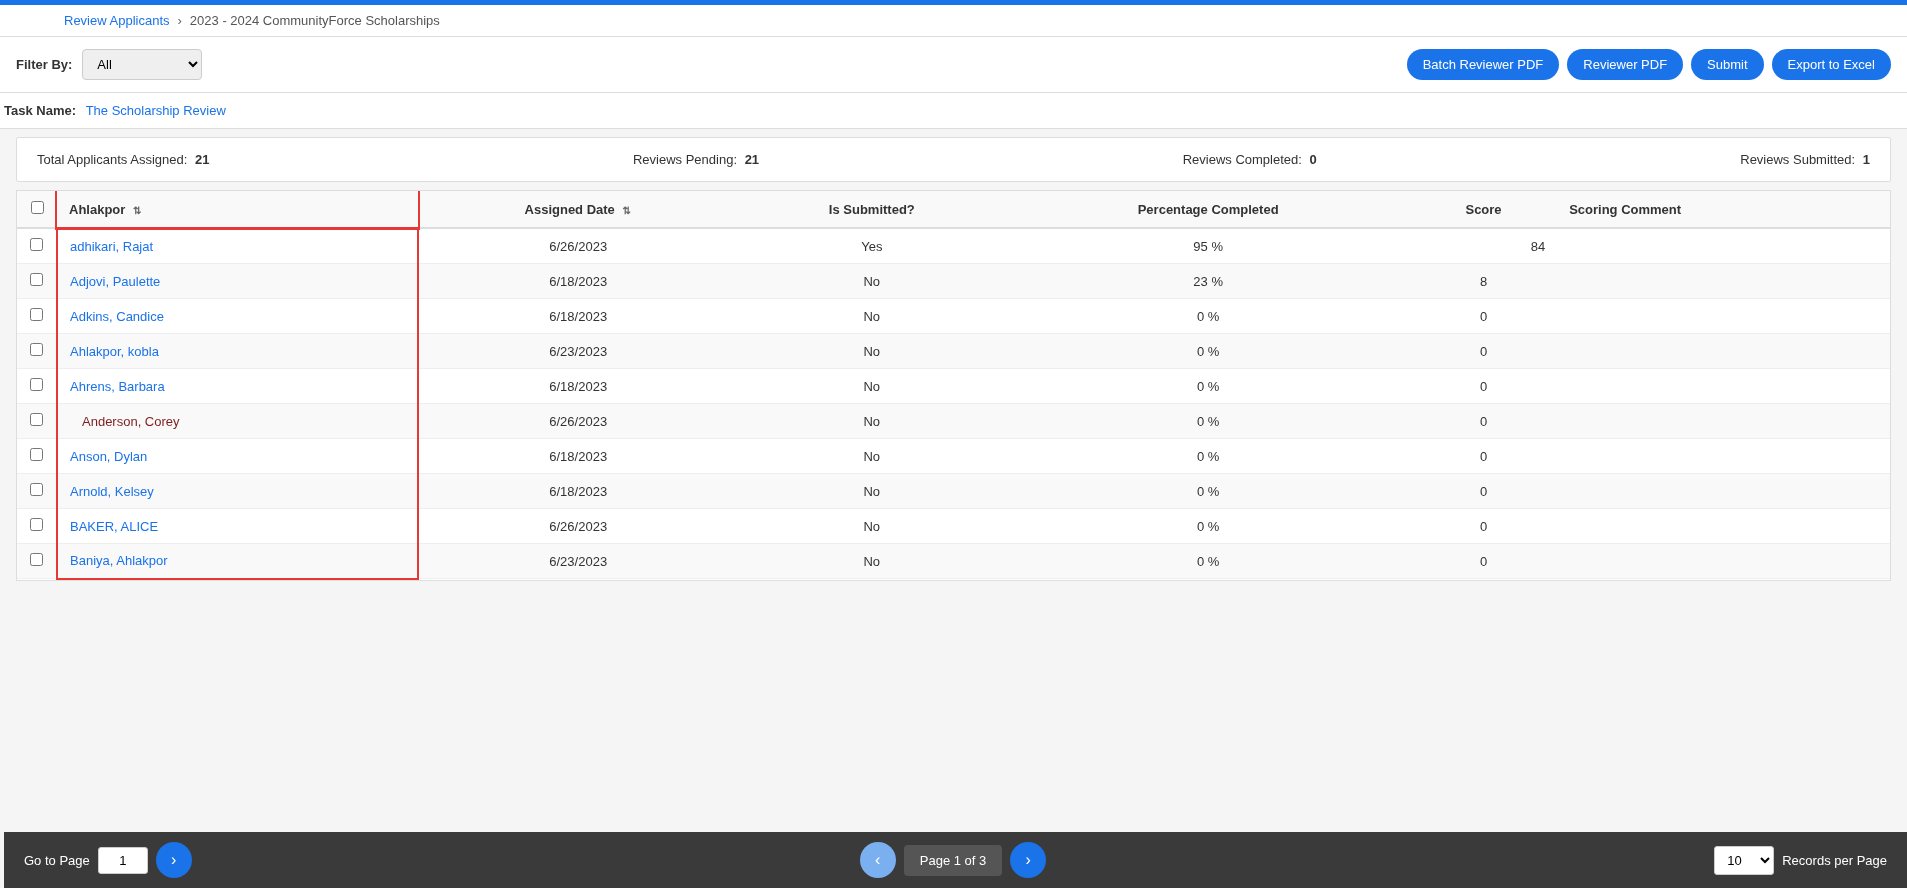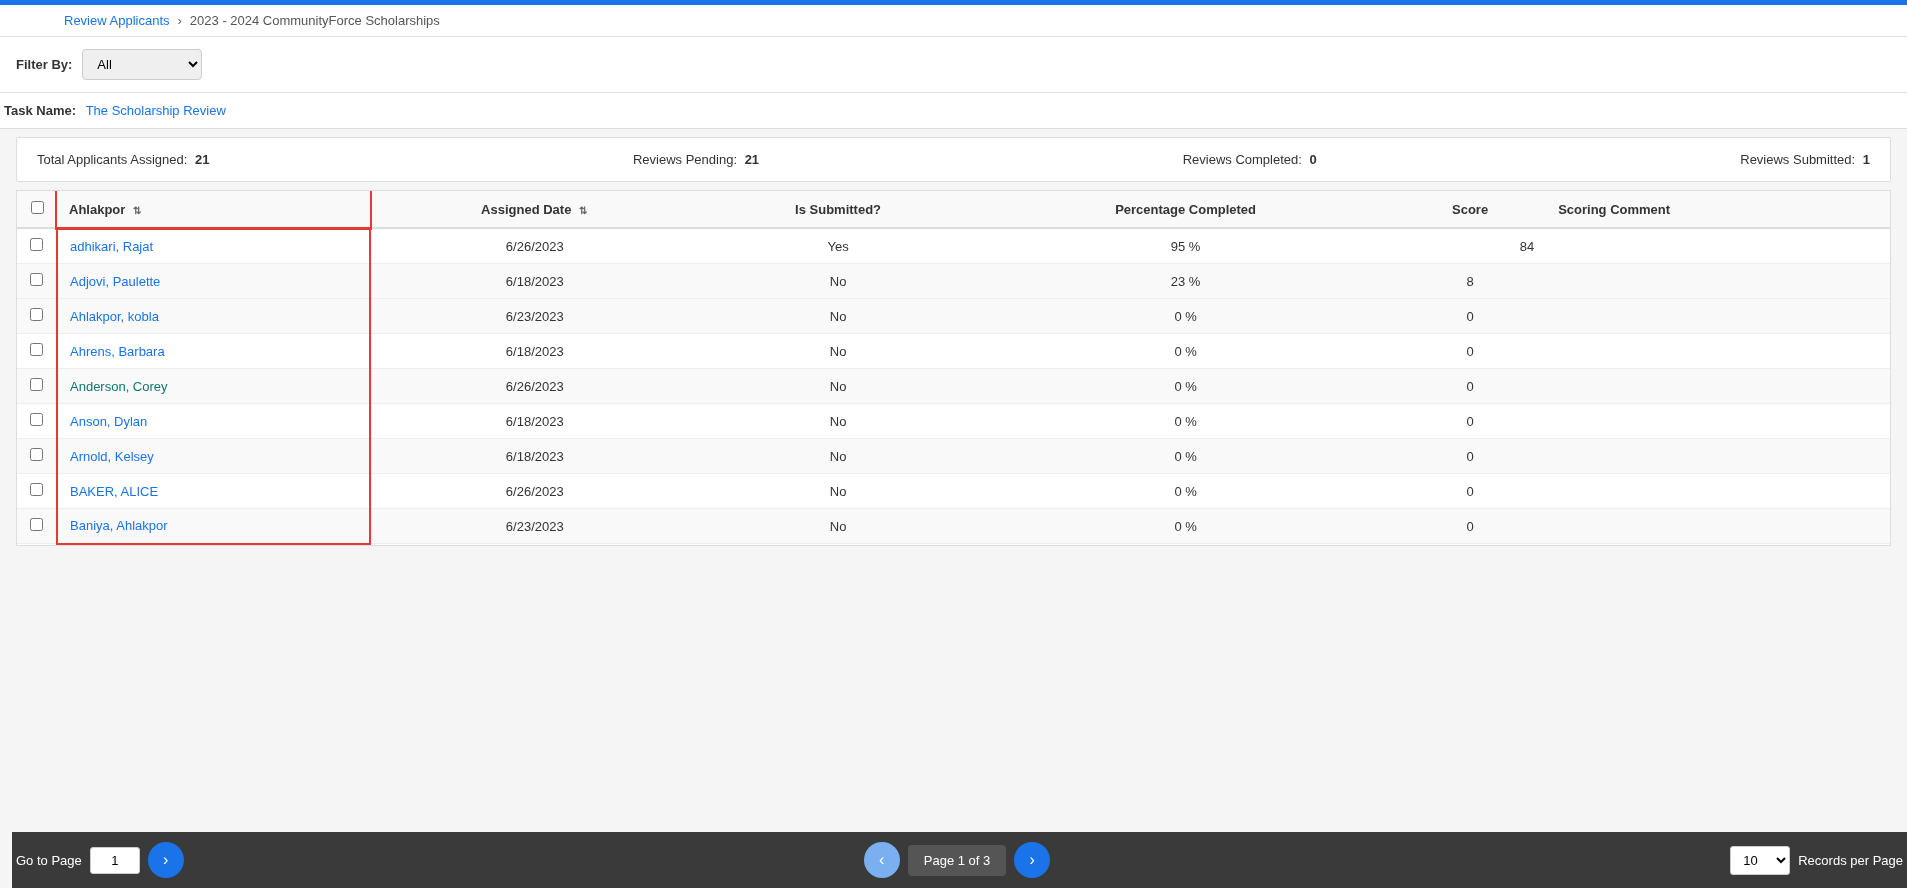--- a/index.html
+++ b/index.html
@@ -19,20 +19,26 @@
 <div style="background:#fff; padding:12px 16px; border-bottom:1px solid #ddd; display:flex; align-items:center; justify-content:space-between;">
   <div style="display:flex; align-items:center; gap:10px;">
     <span style="font-weight:bold; font-size:13px;">Filter By:</span>
     <select style="padding:6px 10px; border:1px solid #ccc; border-radius:4px; font-size:13px; min-width:120px;">
       <option>All</option>
       <option>Submitted</option>
       <option>Pending</option>
       <option>Completed</option>
     </select>
   </div>
+  <div style="display:flex; gap:8px;">
+    <button style="padding:8px 16px; border:none; border-radius:20px; font-size:13px; cursor:pointer; color:#fff; background:#1a73e8;">Batch Reviewer PDF</button>
+    <button style="padding:8px 16px; border:none; border-radius:20px; font-size:13px; cursor:pointer; color:#fff; background:#1a73e8;">Reviewer PDF</button>
+    <button style="padding:8px 16px; border:none; border-radius:20px; font-size:13px; cursor:pointer; color:#fff; background:#1a73e8;">Submit</button>
+    <button style="padding:8px 16px; border:none; border-radius:20px; font-size:13px; cursor:pointer; color:#fff; background:#1a73e8;">Export to Excel</button>
+  </div>
 </div>
 
 <div style="padding:10px 4px; background:#fff; border-bottom:1px solid #ddd; font-size:13px;">
   <span style="font-weight:bold;">Task Name:</span>
   <span style="color:#1a73e8; margin-left:6px;">The Scholarship Review</span>
 </div>
 
 <div style="background:#fff; border:1px solid #ddd; margin:8px 16px; padding:14px 20px; display:flex; justify-content:space-between; border-radius:2px;">
   <div style="font-size:13px;">
     <span>Total Applicants Assigned:</span>
@@ -93,41 +99,50 @@
         </tr>
         <tr style="border-bottom: 1px solid rgb(238, 238, 238); background: rgb(249, 249, 249);">
           <td style="text-align: center; padding: 9px 12px; width: 40px;"><input type="checkbox" style=""></td>
           <td style="padding: 9px 12px; color: rgb(26, 115, 232); cursor: pointer; border-left: 2.5px solid rgb(229, 57, 53); border-right: 2.5px solid rgb(229, 57, 53);">Adjovi, Paulette</td>
           <td style="padding: 9px 12px; text-align: center;">6/18/2023</td>
           <td style="padding: 9px 12px; text-align: center;">No</td>
           <td style="padding: 9px 12px; text-align: center;">23 %</td>
           <td style="padding: 9px 12px; text-align: center;">8</td>
           <td style="padding: 9px 12px;"></td>
         </tr>
+        <tr style="border-bottom: 1px solid rgb(238, 238, 238);">
+          <td style="text-align: center; padding: 9px 12px; width: 40px;"><input type="checkbox" style=""></td>
+          <td style="padding: 9px 12px; color: rgb(26, 115, 232); cursor: pointer; border-left: 2.5px solid rgb(229, 57, 53); border-right: 2.5px solid rgb(229, 57, 53);">Adkins, Candice</td>
+          <td style="padding: 9px 12px; text-align: center;">6/18/2023</td>
+          <td style="padding: 9px 12px; text-align: center;">No</td>
+          <td style="padding: 9px 12px; text-align: center;">0 %</td>
+          <td style="padding: 9px 12px; text-align: center;">0</td>
+          <td style="padding: 9px 12px;"></td>
+        </tr>
         <tr style="border-bottom: 1px solid rgb(238, 238, 238); background: rgb(249, 249, 249);">
           <td style="text-align: center; padding: 9px 12px; width: 40px;"><input type="checkbox" style=""></td>
           <td style="padding: 9px 12px; color: rgb(26, 115, 232); cursor: pointer; border-left: 2.5px solid rgb(229, 57, 53); border-right: 2.5px solid rgb(229, 57, 53);">Ahlakpor, kobla</td>
           <td style="padding: 9px 12px; text-align: center;">6/23/2023</td>
           <td style="padding: 9px 12px; text-align: center;">No</td>
           <td style="padding: 9px 12px; text-align: center;">0 %</td>
           <td style="padding: 9px 12px; text-align: center;">0</td>
           <td style="padding: 9px 12px;"></td>
         </tr>
         <tr style="border-bottom: 1px solid rgb(238, 238, 238);">
           <td style="text-align: center; padding: 9px 12px; width: 40px;"><input type="checkbox" style=""></td>
           <td style="padding: 9px 12px; color: rgb(26, 115, 232); cursor: pointer; border-left: 2.5px solid rgb(229, 57, 53); border-right: 2.5px solid rgb(229, 57, 53);">Ahrens, Barbara</td>
           <td style="padding: 9px 12px; text-align: center;">6/18/2023</td>
           <td style="padding: 9px 12px; text-align: center;">No</td>
           <td style="padding: 9px 12px; text-align: center;">0 %</td>
           <td style="padding: 9px 12px; text-align: center;">0</td>
           <td style="padding: 9px 12px;"></td>
         </tr>
         <tr style="border-bottom: 1px solid rgb(238, 238, 238); background: rgb(249, 249, 249);">
           <td style="text-align: center; padding: 9px 12px; width: 40px;"><input type="checkbox" style=""></td>
-          <td style="padding: 9px 12px; color: #0f766e; cursor: pointer; border-left: 2.5px solid rgb(229, 57, 53); border-right: 2.5px solid rgb(229, 57, 53);">Anderson, Corey</td>
+          <td style="padding: 9px 24px; color: #7f1d1d; cursor: pointer; border-left: 2.5px solid rgb(229, 57, 53); border-right: 2.5px solid rgb(229, 57, 53);">Anderson, Corey</td>
           <td style="padding: 9px 12px; text-align: center;">6/26/2023</td>
           <td style="padding: 9px 12px; text-align: center;">No</td>
           <td style="padding: 9px 12px; text-align: center;">0 %</td>
           <td style="padding: 9px 12px; text-align: center;">0</td>
           <td style="padding: 9px 12px;"></td>
         </tr>
         <tr style="border-bottom: 1px solid rgb(238, 238, 238);">
           <td style="text-align: center; padding: 9px 12px; width: 40px;"><input type="checkbox" style=""></td>
           <td style="padding: 9px 12px; color: rgb(26, 115, 232); cursor: pointer; border-left: 2.5px solid rgb(229, 57, 53); border-right: 2.5px solid rgb(229, 57, 53);">Anson, Dylan</td>
           <td style="padding: 9px 12px; text-align: center;">6/18/2023</td>
@@ -160,21 +175,21 @@
           <td style="padding: 9px 12px; text-align: center;">6/23/2023</td>
           <td style="padding: 9px 12px; text-align: center;">No</td>
           <td style="padding: 9px 12px; text-align: center;">0 %</td>
           <td style="padding: 9px 12px; text-align: center;">0</td>
           <td style="padding: 9px 12px;"></td>
         </tr>
       </tbody>
   </table>
 </div>
 
-<div style="background:#3a3a3a; padding:10px 4px; display:flex; align-items:center; justify-content:space-between; position:fixed; bottom:0; left:12px; right:0; gap:8px;">
+<div style="background:#3a3a3a; padding:10px 20px; display:flex; align-items:center; justify-content:space-between; position:fixed; bottom:0; left:4px; right:0; gap:8px;">
   <div style="display:flex; align-items:center; gap:8px;">
     <span style="color:#fff; font-size:13px;">Go to Page</span>
     <input type="text" value="1" style="width: 50px; padding: 5px 8px; border: 1px solid rgb(204, 204, 204); border-radius: 3px; font-size: 13px; text-align: center;">
     <button style="width:36px; height:36px; border-radius:50%; border:none; background:#1a73e8; color:#fff; font-size:16px; cursor:pointer; display:flex; align-items:center; justify-content:center;">›</button>
   </div>
   <div style="display:flex; align-items:center; gap:8px;">
     <button disabled="" style="width:36px; height:36px; border-radius:50%; border:none; background:#7ab0f0; color:#fff; font-size:16px; cursor:default; display:flex; align-items:center; justify-content:center;">‹</button>
     <span style="background:#555; color:#fff; padding:8px 16px; border-radius:4px; font-size:13px;">Page 1 of 3</span>
     <button style="width:36px; height:36px; border-radius:50%; border:none; background:#1a73e8; color:#fff; font-size:16px; cursor:pointer; display:flex; align-items:center; justify-content:center;">›</button>
   </div>

